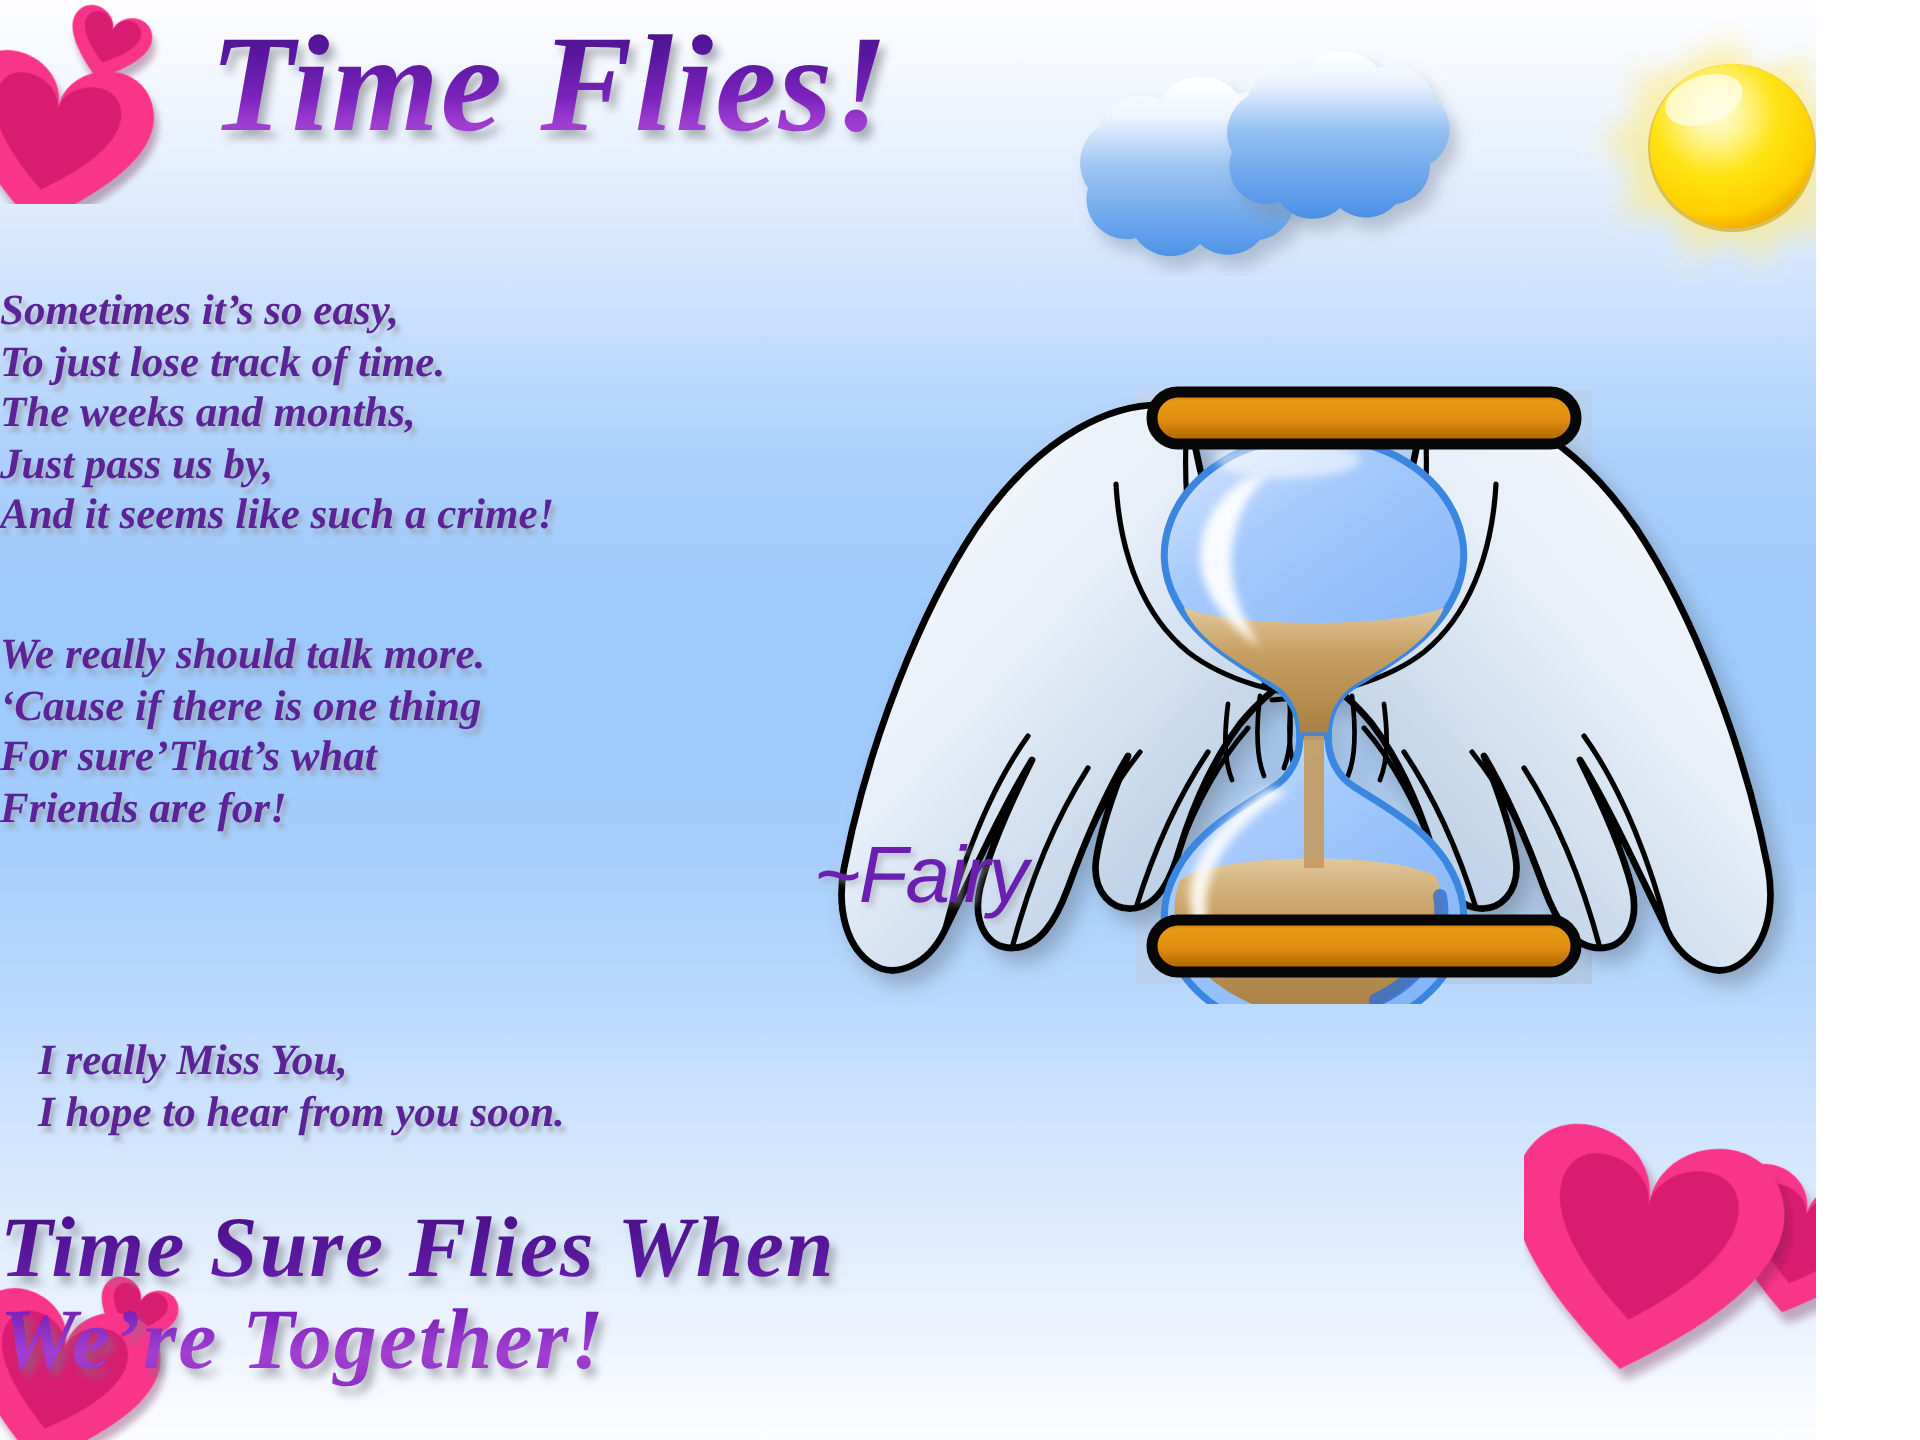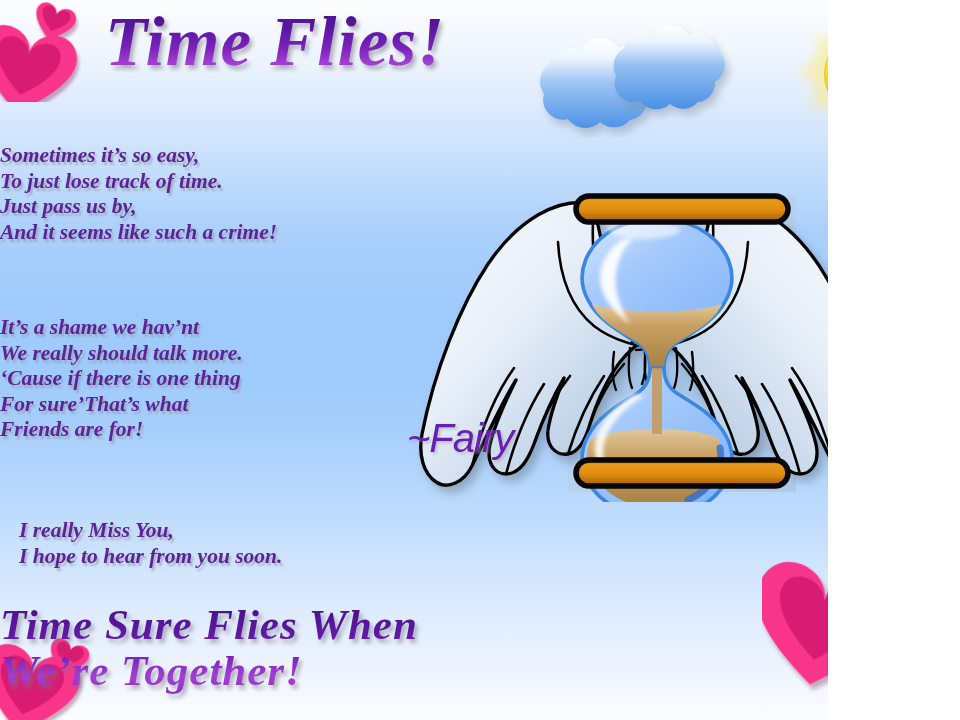--- a/index.html
+++ b/index.html
@@ -1,20 +1,20 @@
 <!DOCTYPE html>
 <html><head>
 <meta charset="utf-8">
 <style>
   html,body{margin:0;padding:0;background:#fff;}
   body{font-family:"Liberation Serif", serif;}
 
   #stage{
     position:relative;
-    width:828px;height:720px;
+    width:908px;height:720px;
     overflow:hidden;
     background:linear-gradient(to bottom,
       #fdfdff 0%,
       #f2f7fe 6%,
       #dfecfd 14%,
       #c3ddfc 24%,
       #abd0fb 32%,
       #9ecafc 44%,
       #9ecafc 52%,
       #a8cffb 60%,
@@ -423,26 +423,26 @@
         <path fill="#d81b72" d="M0,22 C0,2 -30,-8 -41,6 C-52,22 -41,48 0,79 C41,48 52,22 41,6 C30,-8 0,2 0,22 Z"></path>
       </g>
     </svg>
   </div>
 
   <div id="main-title" class="title">Time Flies!</div>
 
   <div id="stanza1" class="poem">
     <span class="ln">Sometimes it’s so easy,</span>
     <span class="ln">To just lose track of time.</span>
+    <span class="ln">The weeks and months,</span>
     <span class="ln">Just pass us by,</span>
     <span class="ln">And it seems like such a crime!</span>
   </div>
 
   <div id="stanza2" class="poem">
-    <span class="ln">It’s a shame we hav’nt</span>
     <span class="ln">We really should talk more.</span>
     <span class="ln">‘Cause if there is one thing</span>
     <span class="ln">For sure’That’s what</span>
     <span class="ln">Friends are for!</span>
   </div>
 
   <div id="stanza3" class="poem">
     <span class="ln">I really Miss You,</span>
     <span class="ln">I hope to hear from you soon.</span>
   </div>

